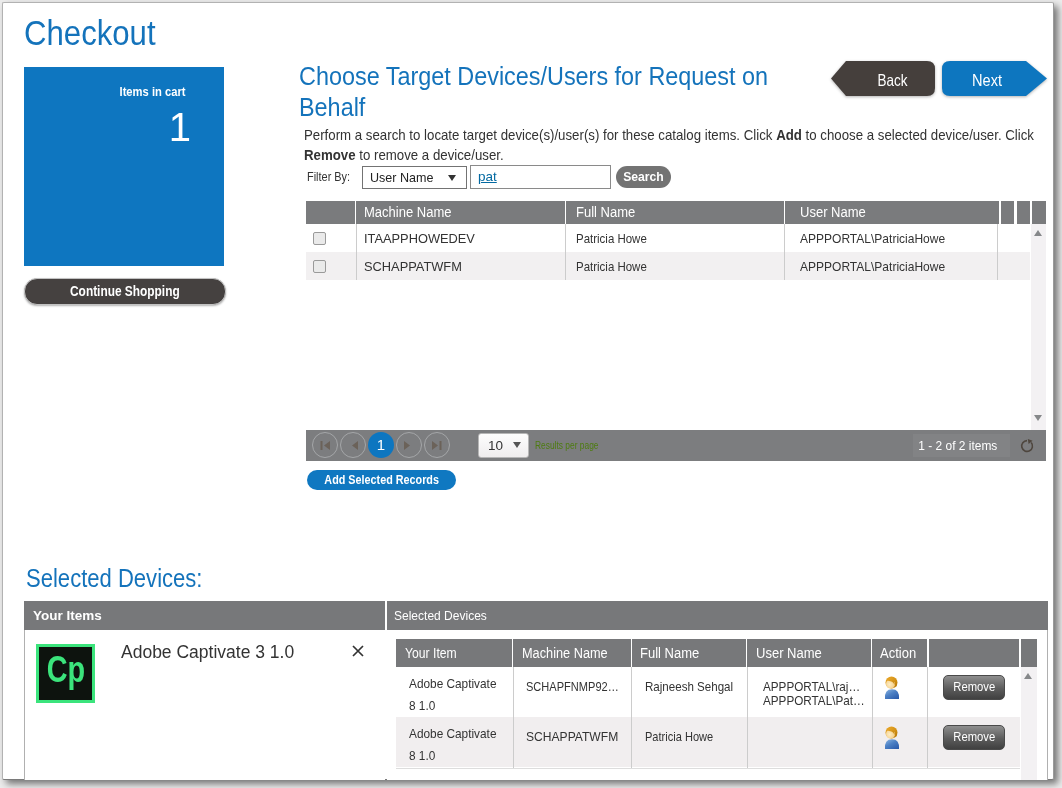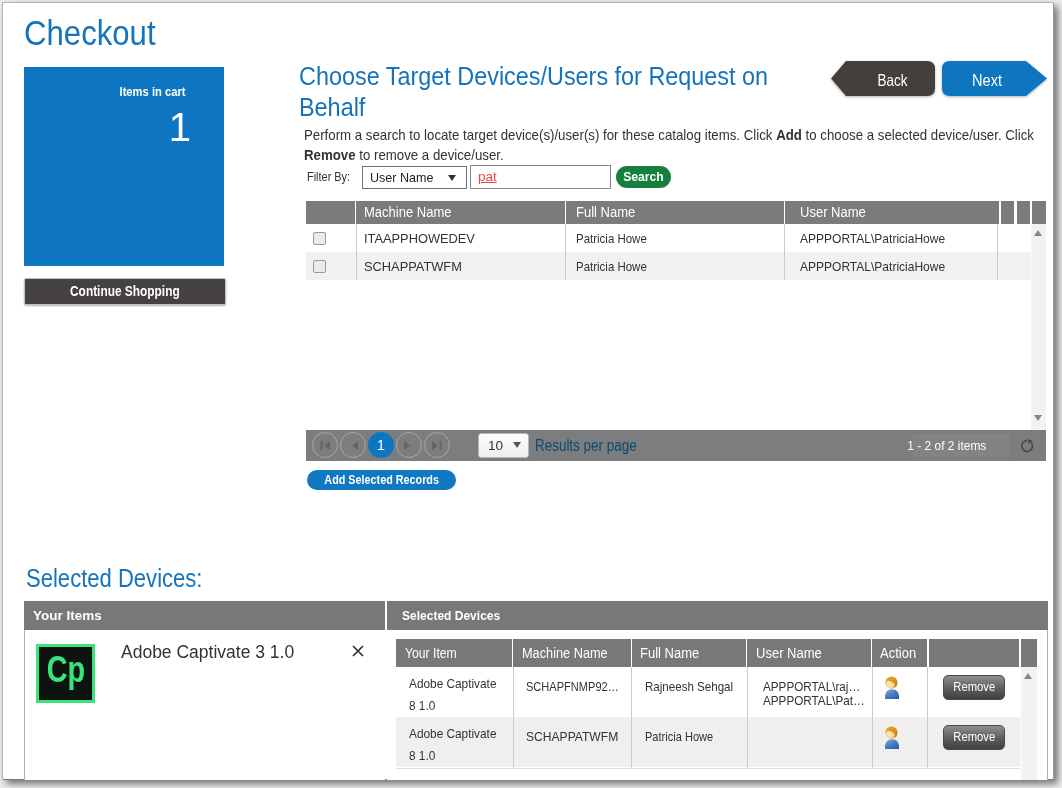--- a/index.html
+++ b/index.html
@@ -18,37 +18,37 @@
 </head>
 <body>
 <div id="page"></div>
 
 <div class="abs" style="left:24px; top:13px; font-size:35px; color:#1473bb;"><span class="sx" style="transform:scaleX(.89);">Checkout</span></div>
 
 <div class="abs" style="left:24px; top:67px; width:200px; height:199px; background:#0e76c0;"></div>
 <div class="abs" style="left:24px; top:84px; width:162px; text-align:right; font-size:13.5px; font-weight:700; color:#fff;"><span class="sx" style="transform:scaleX(.83); transform-origin:100% 50%;">Items in cart</span></div>
 <div class="abs" style="left:24px; top:105px; width:167px; text-align:right; font-size:40px; color:#fff;">1</div>
 
-<div class="abs" style="left:24px; top:278px; width:202px; height:27px; background:#454140; border:1px solid #c2c2c2; border-radius:2px; box-shadow:0 1px 2px rgba(0,0,0,.3); color:#fff; font-size:14.5px; font-weight:700; text-align:center; line-height:25px;"><span class="sx" style="transform:scaleX(.82); transform-origin:50% 50%;">Continue Shopping</span></div>
+<div class="abs" style="left:24px; top:278px; width:202px; height:27px; background:#454140; border:1px solid #c2c2c2; border-radius:13px; box-shadow:0 1px 2px rgba(0,0,0,.3); color:#fff; font-size:14.5px; font-weight:700; text-align:center; line-height:25px;"><span class="sx" style="transform:scaleX(.82); transform-origin:50% 50%;">Continue Shopping</span></div>
 
 <div class="abs" style="left:299px; top:61px; font-size:26px; line-height:30.5px; color:#1473bb;"><span class="sx" style="transform:scaleX(.9);">Choose Target Devices/Users for Request on<br>Behalf</span></div>
 
 <svg class="abs" style="left:828px; top:59px; filter:drop-shadow(0 1px 1.5px rgba(0,0,0,.3));" width="226" height="42" viewBox="0 0 226 42">
   <path d="M 18,2 L 99,2 Q 107,2 107,10 L 107,29 Q 107,37 99,37 L 18,37 L 3,19.5 Z" fill="#453f3c"></path>
   <path d="M 122,2 L 198,2 L 219,19.5 L 198,37 L 122,37 Q 114,37 114,29 L 114,10 Q 114,2 122,2 Z" fill="#0d76bf"></path>
   <text x="64.5" y="26.5" font-size="16.5" fill="#fff" text-anchor="middle" font-family="Liberation Sans" textLength="30" lengthAdjust="spacingAndGlyphs">Back</text>
   <text x="159" y="26.5" font-size="16.5" fill="#fff" text-anchor="middle" font-family="Liberation Sans" textLength="30" lengthAdjust="spacingAndGlyphs">Next</text>
 </svg>
 
 <div class="abs" style="left:304px; top:126px; width:800px; font-size:14.5px; line-height:19.5px; color:#333;"><span class="sx" style="transform:scaleX(.914);">Perform a search to locate target device(s)/user(s) for these catalog items. Click <b>Add</b> to choose a selected device/user. Click<br><b>Remove</b> to remove a device/user.</span></div>
 
 <div class="abs" style="left:307px; top:169px; font-size:13px; color:#333;"><span class="sx" style="transform:scaleX(.84);">Filter By:</span></div>
 <div class="abs" style="left:362px; top:166px; width:105px; height:23px; background:#fff; border:1px solid #737373; font-size:13.5px; color:#222; line-height:21px; padding-left:7px;"><span class="sx" style="transform:scaleX(.93);">User Name</span><span style="position:absolute; right:10px; top:8px; width:0; height:0; border-left:4.5px solid transparent; border-right:4.5px solid transparent; border-top:6px solid #333;"></span></div>
-<div class="abs" style="left:470px; top:165px; width:141px; height:24px; background:#fff; border:1px solid #8a8a8a; font-size:13.5px; color:#ef4444; line-height:22px; padding-left:7px;text-decoration:underline;">pat</div>
-<div class="abs" style="left:616px; top:166px; width:55px; height:22px; background:#15803d; border-radius:11px; color:#fff; font-size:13.5px; font-weight:700; text-align:center; line-height:22px;"><span class="sx" style="transform:scaleX(.9); transform-origin:50% 50%;">Search</span></div>
+<div class="abs" style="left:470px; top:165px; width:141px; height:24px; background:#fff; border:1px solid #8a8a8a; font-size:13.5px; color:#0369a1; line-height:22px; padding-left:7px;text-decoration:underline;">pat</div>
+<div class="abs" style="left:616px; top:166px; width:55px; height:22px; background:#737373; border-radius:11px; color:#fff; font-size:13.5px; font-weight:700; text-align:center; line-height:22px;"><span class="sx" style="transform:scaleX(.9); transform-origin:50% 50%;">Search</span></div>
 
 <div class="hdrcell" style="left:306px; top:201px; width:49px;"></div>
 <div class="hdrcell" style="left:356px; top:201px; width:209px; padding-left:8px;"><span class="sx" style="transform:scaleX(.93);">Machine Name</span></div>
 <div class="hdrcell" style="left:566px; top:201px; width:218px; padding-left:10px;"><span class="sx" style="transform:scaleX(.93);">Full Name</span></div>
 <div class="hdrcell" style="left:785px; top:201px; width:214px; padding-left:15px;"><span class="sx" style="transform:scaleX(.93);">User Name</span></div>
 <div class="hdrcell" style="left:1001px; top:201px; width:13px;"></div>
 <div class="hdrcell" style="left:1017px; top:201px; width:13px;"></div>
 <div class="hdrcell" style="left:1032px; top:201px; width:14px;"></div>
 
 <div class="abs" style="left:306px; top:224px; width:724px; height:206px; background:#fff;"></div>
@@ -81,33 +81,33 @@
   <g fill="#6b6259">
     <rect x="8.5" y="9" width="2" height="9"></rect>
       <path d="M 18,9 L 18,18 L 12,13.5 Z"></path>
     <path d="M 46,9 L 46,18 L 40,13.5 Z"></path>
     <path d="M 92,9 L 92,18 L 98,13.5 Z"></path>
     <path d="M 120,9 L 120,18 L 126,13.5 Z"></path>
       <rect x="127.5" y="9" width="2" height="9"></rect>
   </g>
 </svg>
 <div class="abs" style="left:478px; top:433px; width:51px; height:25px; background:linear-gradient(#fdfdfd,#efedee); border:1px solid #b6b6b6; border-radius:3px; font-size:13.5px; color:#333; line-height:23px; padding-left:9px;">10<span style="position:absolute; right:7px; top:8px; width:0; height:0; border-left:4.5px solid transparent; border-right:4.5px solid transparent; border-top:6px solid #555;"></span></div>
-<div class="abs" style="left:535px; top:430px; height:27px; line-height:31px; color:#0c4a6e; font-size:16px;"><span class="sx" style="transform:scaleX(.84);">Results per page</span></div>
-<div class="abs" style="left:897px; top:430px; width:100px; height:31px; line-height:31px; color:#fff; font-size:13.5px; "><span class="sx" style="transform:scaleX(.884); transform-origin:100% 50%;">1 - 2 of 2 items</span></div>
+<div class="abs" style="left:535px; top:430px; height:27px; line-height:31px; color:#4d7c0f; font-size:10px;"><span class="sx" style="transform:scaleX(.84);">Results per page</span></div>
+<div class="abs" style="left:897px; top:430px; width:100px; height:31px; line-height:31px; color:#fff; font-size:13.5px; text-align:right;"><span class="sx" style="transform:scaleX(.884); transform-origin:100% 50%;">1 - 2 of 2 items</span></div>
 <svg class="abs" style="left:1020px; top:439px;" width="14" height="14" viewBox="0 0 14 14">
   <path d="M 7,1.6 A 5.4,5.4 0 1 0 11.2,3.5" fill="none" stroke="#4e463e" stroke-width="1.6"></path>
   <path d="M 7.8,0 L 12.6,1.8 L 8.6,5 Z" fill="#4e463e"></path>
 </svg>
 
 <div class="abs" style="left:307px; top:470px; width:149px; height:20px; background:#0f78c1; border-radius:10px; color:#fff; font-size:13.5px; font-weight:700; text-align:center; line-height:20px;"><span class="sx" style="transform:scaleX(.8); transform-origin:50% 50%;">Add Selected Records</span></div>
 
 <div class="abs" style="left:26px; top:563px; font-size:26px; color:#1473bb;"><span class="sx" style="transform:scaleX(.848);">Selected Devices:</span></div>
 
 <div class="bhdrcell" style="left:24px; top:601px; width:361px; height:29px; line-height:29px; font-weight:700; font-size:13.5px; "><span class="sx" style="transform:scaleX(1);">Your Items</span></div>
-<div class="bhdrcell" style="left:387px; top:601px; width:661px; height:29px; line-height:29px; font-weight:700; font-size:13.5px; padding-left:15px;"><span class="sx" style="transform:scaleX(.89);">Selected Devices</span></div>
+<div class="bhdrcell" style="left:387px; top:601px; width:661px; height:29px; line-height:29px; font-weight:400; font-size:13.5px; padding-left:7px;"><span class="sx" style="transform:scaleX(.89);">Selected Devices</span></div>
 
 <div class="abs" style="left:24px; top:630px; width:361px; height:150px; background:#fff; border-left:1px solid #b0b0b0;"></div>
 <div class="abs" style="left:387px; top:630px; width:661px; height:150px; background:#fff; border-right:1px solid #b0b0b0;"></div>
 
 <div class="abs" style="left:36px; top:644px; width:59px; height:59px; background:#0d130e; border:3px solid #3be47c;"></div>
 <div class="abs" style="left:36px; top:649px; width:59px; text-align:center; font-size:36px; font-weight:700; color:#3be47c;"><span class="sx" style="transform:scaleX(.8); transform-origin:50% 50%;">Cp</span></div>
 <div class="abs" style="left:121px; top:642px; font-size:17.5px; color:#333;">Adobe Captivate 3 1.0</div>
 <svg class="abs" style="left:352px; top:645px;" width="12" height="12" viewBox="0 0 12 12">
   <path d="M 1,1 L 11,11 M 11,1 L 1,11" stroke="#333" stroke-width="1.7"></path>
 </svg>

